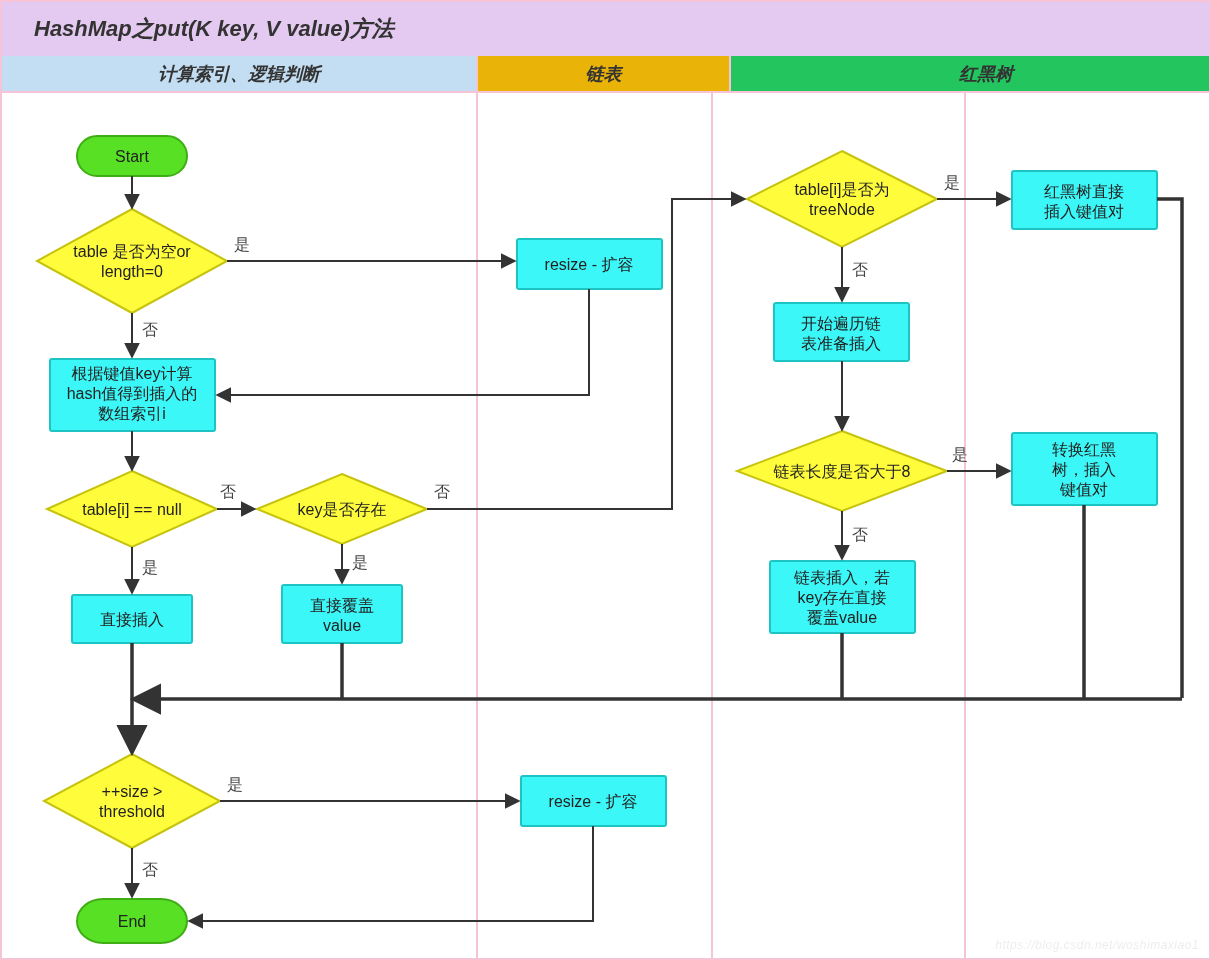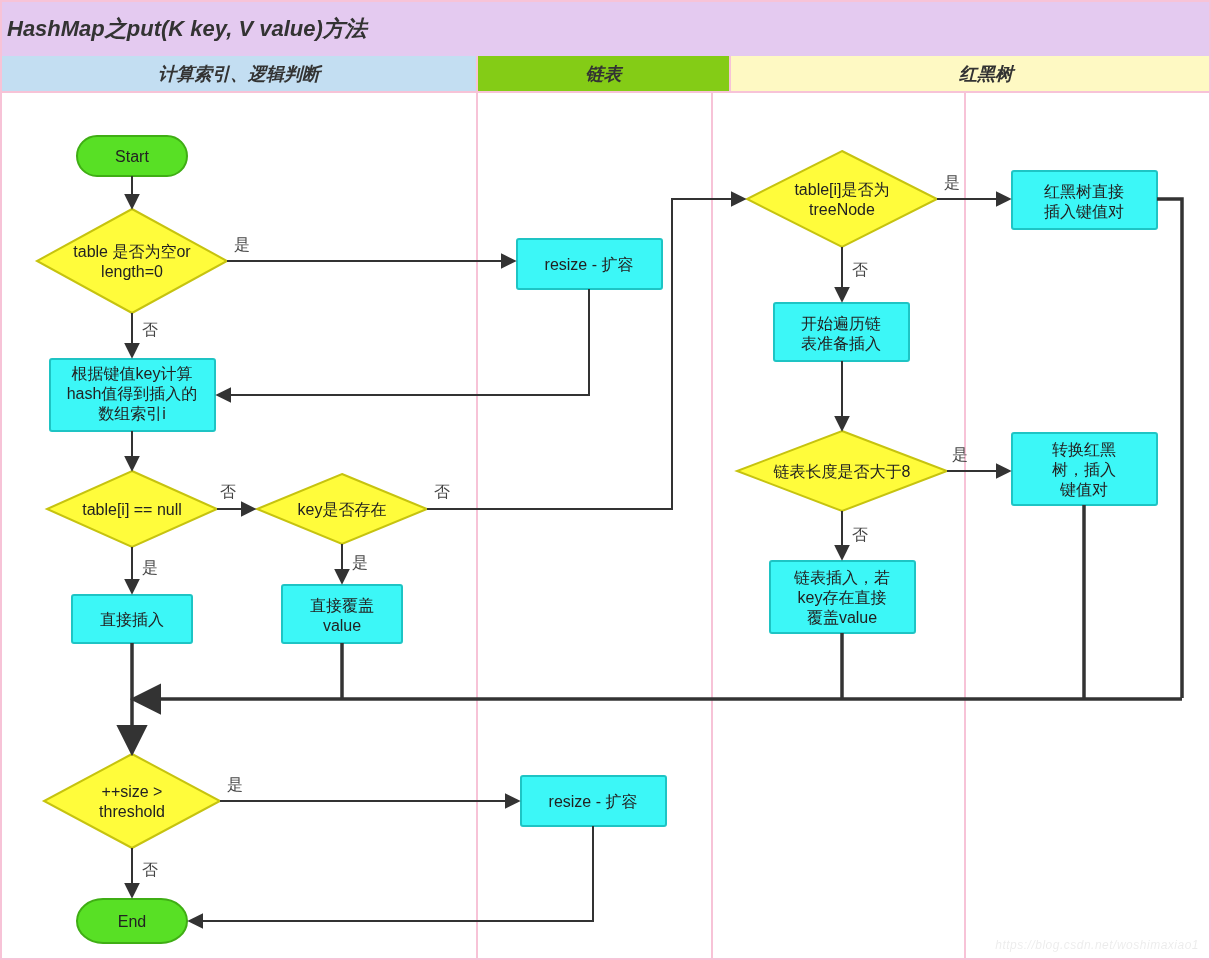--- a/index.html
+++ b/index.html
@@ -17,21 +17,21 @@
     box-sizing: border-box;
   }
   .title-bar {
     position: absolute;
     left: 0; top: 0; right: 0;
     height: 54px;
     background: #e4caf0;
     border-bottom: 2px solid #f7c3d7;
     display: flex;
     align-items: center;
-    padding-left: 5px;
+    padding-left: 32px;
     font-style: italic;
     font-weight: 700;
     font-size: 22px;
     color: #333;
   }
   .col-headers {
     position: absolute;
     left: 0; right: 0;
     top: 54px;
     height: 35px;
@@ -45,22 +45,22 @@
     font-style: italic;
     font-weight: 700;
     font-size: 18px;
     color: #333;
     border-right: 2px solid #f7c3d7;
     box-sizing: border-box;
   }
   .col-headers > div:last-child { border-right: none; }
   .col1 { width: 476px; background: #c3def2; text-align: right; }
   .col2 { width: 235px; background: #f1a6b9; }
-  .col3 { width: 253px; background: #84cc16; }
-  .col4 { flex: 1; background: #fef9c3; padding-left: 32px; }
+  .col3 { width: 253px; background: #eab308; }
+  .col4 { flex: 1; background: #22c55e; padding-left: 32px; }
   .swimlane-dividers {
     position: absolute;
     left: 0; right: 0;
     top: 89px;
     bottom: 0;
   }
   .vline {
     position: absolute;
     top: 0; bottom: 0;
     width: 2px;

